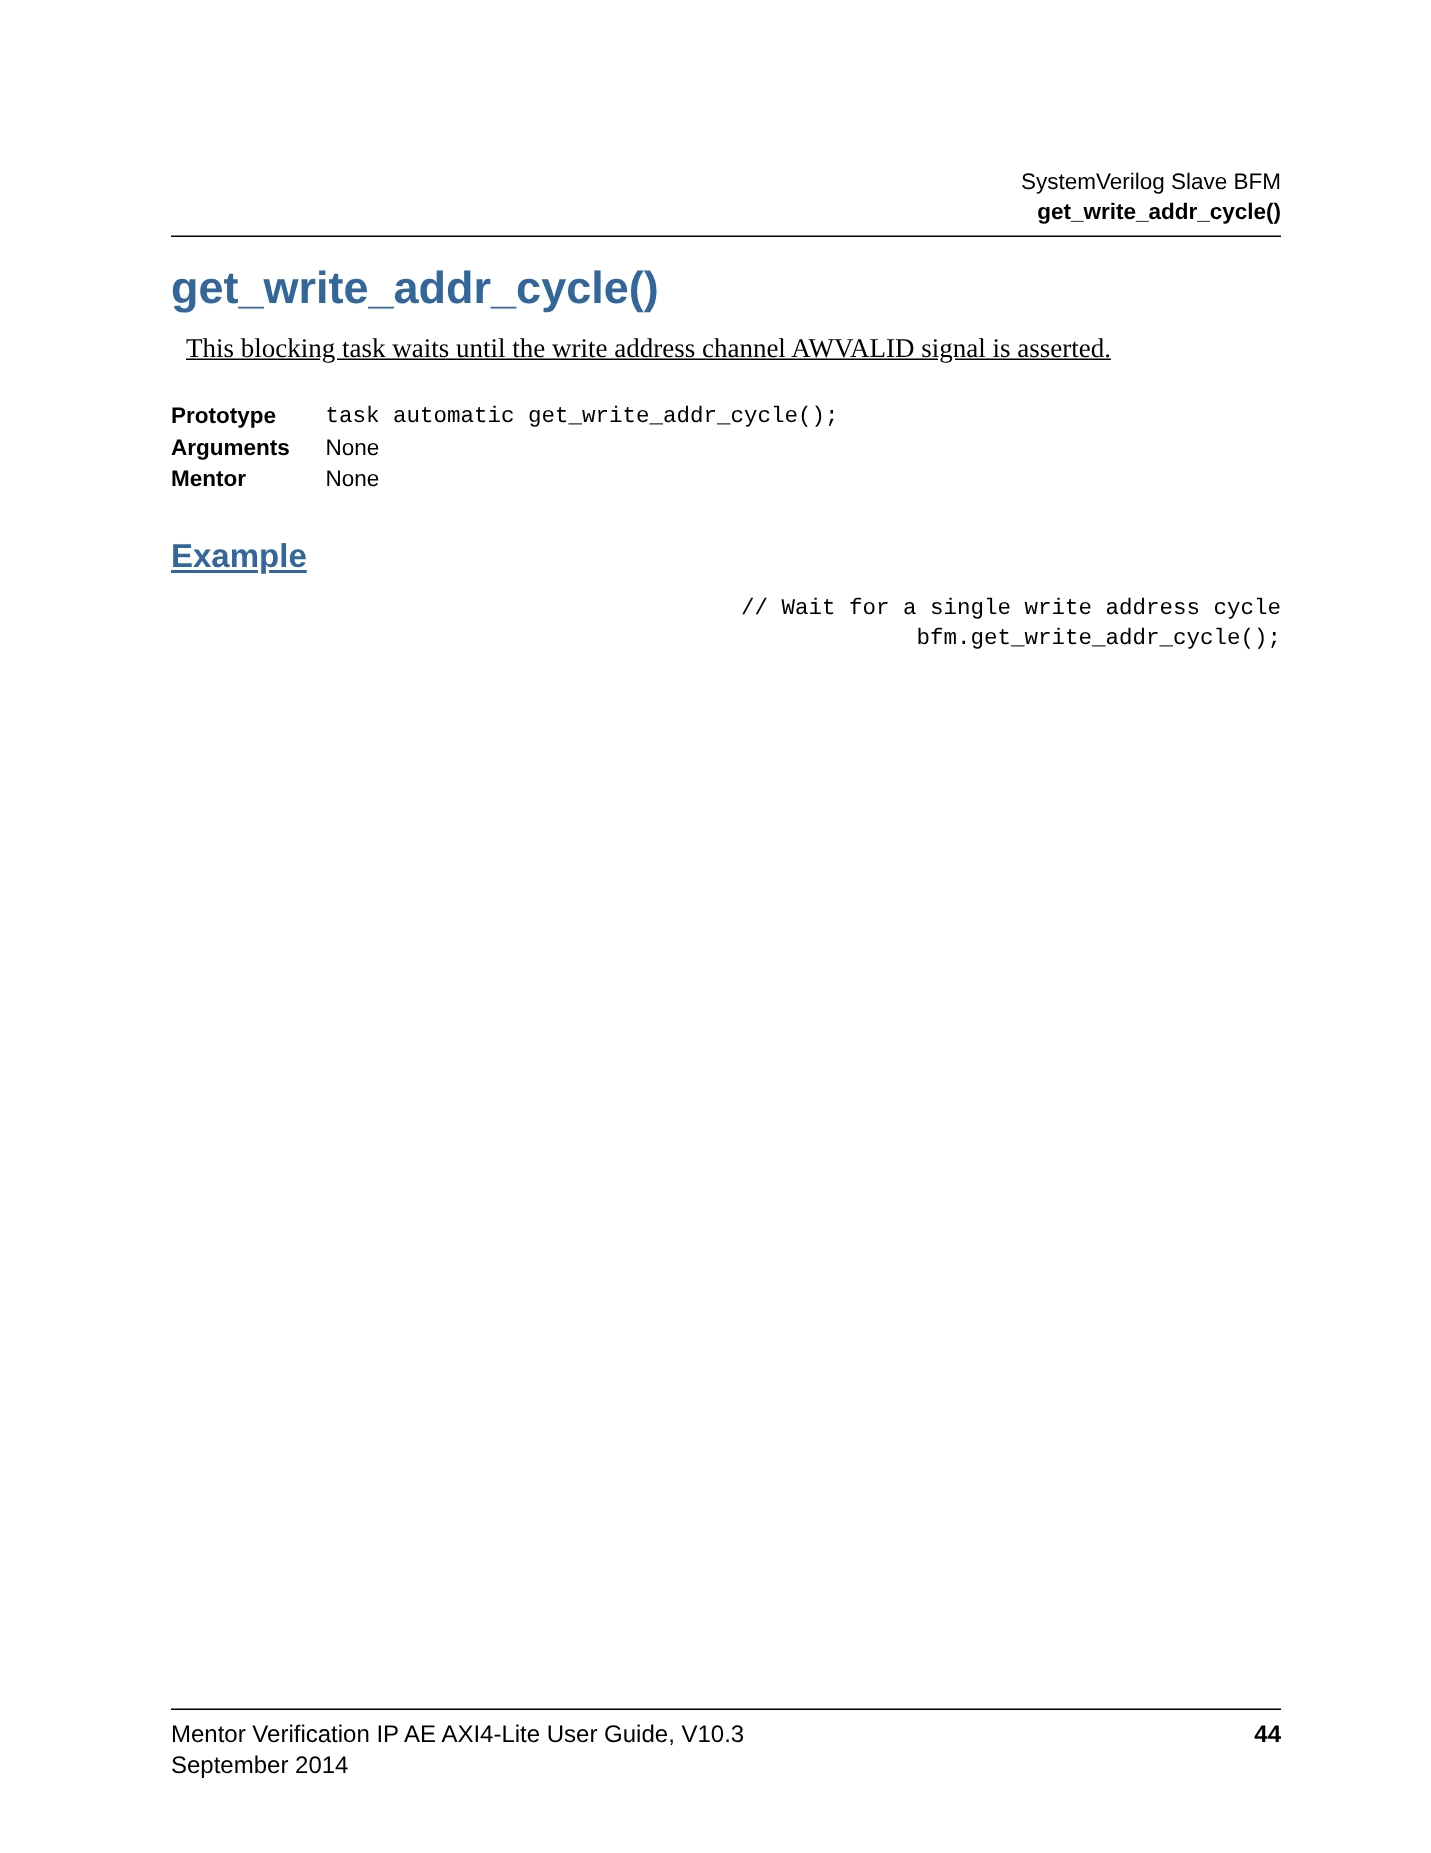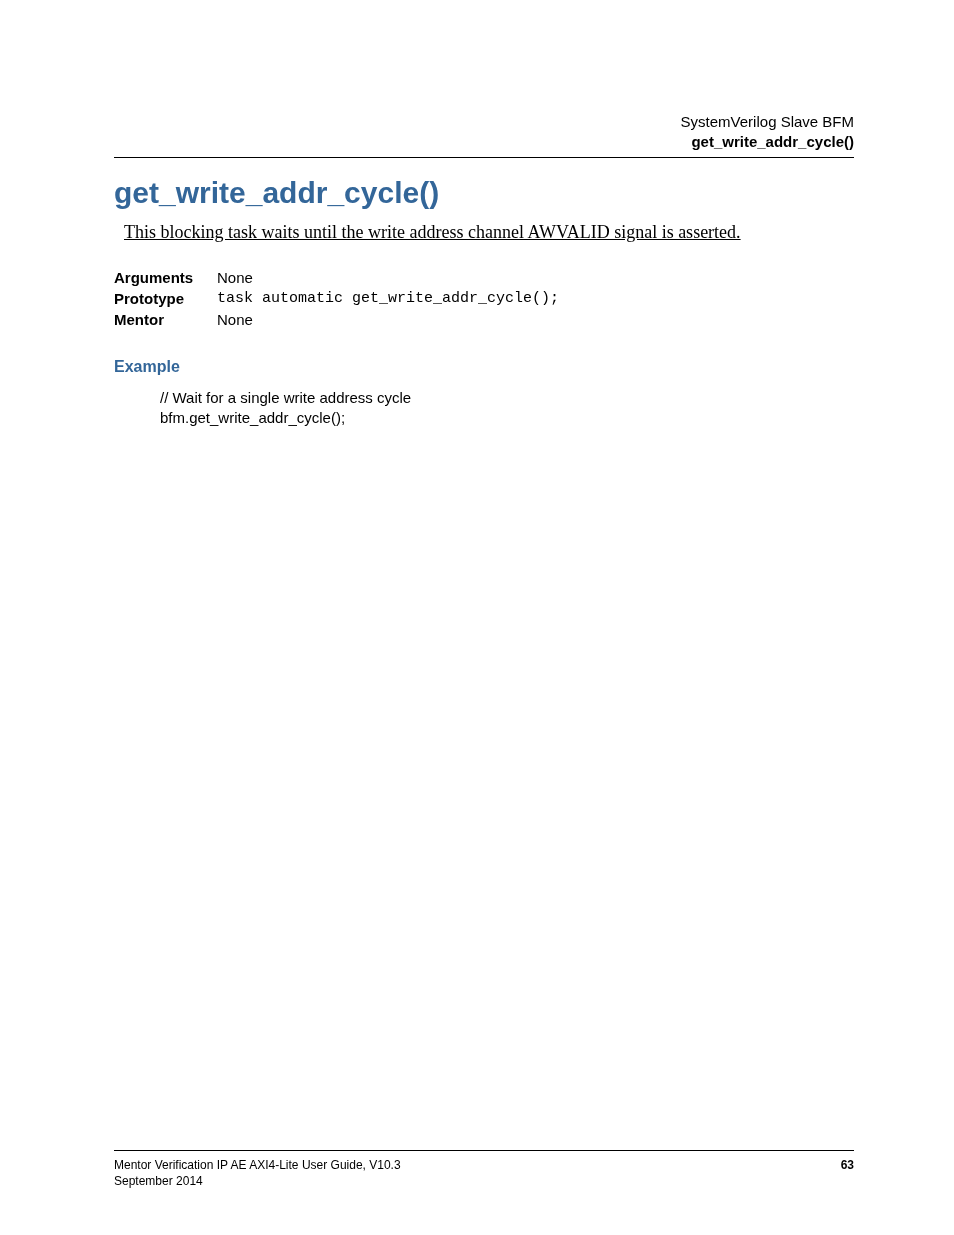--- a/index.html
+++ b/index.html
@@ -63,45 +63,47 @@
   table.sig td.val-mono {
     font-family: "Courier New", Courier, monospace;
     font-size: 15px;
   }
   table.sig td.val-sans {
     font-family: Arial, Helvetica, sans-serif;
   }
   h2.example {
     color: #336699;
     font-weight: 700;
-    font-size: 16px;
+    font-size: 22px;
     margin: 28px 0 12px 0;
+    text-decoration: underline;
   }
   pre.code {
-    font-family: Liberation Sans, sans-serif;
+    font-family: Liberation Mono, monospace;
     font-size: 15px;
     margin: 0 0 0 46px;
     line-height: 1.35;
     white-space: pre;
+    text-align: right;
   }
   .footer {
     position: absolute;
     left: 114px;
     right: 100px;
     bottom: 46px;
   }
   .footer hr {
     border: none;
     border-top: 1.5px solid #000;
     margin: 0 0 6px 0;
   }
   .footer-row {
     display: flex;
     justify-content: space-between;
-    font-size: 12px;
+    font-size: 16px;
     line-height: 1.35;
   }
   .footer-left { }
   .footer-right { font-weight: 700; }
 </style>
 </head>
 <body>
 
 <div class="page">
 
@@ -111,43 +113,43 @@
   </div>
   <hr class="rule">
 
   <h1 class="title">get_write_addr_cycle()</h1>
 
   <p class="desc">This blocking task waits until the write address channel AWVALID signal is asserted.</p>
 
   <table class="sig">
     <tbody>
         <tr>
+      <td class="label">Prototype</td>
+      <td class="val-mono">task automatic get_write_addr_cycle();</td>
+    </tr>
+    <tr>
       <td class="label">Arguments</td>
       <td class="val-sans">None</td>
-    </tr>
-    <tr>
-      <td class="label">Prototype</td>
-      <td class="val-mono">task automatic get_write_addr_cycle();</td>
     </tr>
     <tr>
       <td class="label">Mentor</td>
       <td class="val-sans">None</td>
     </tr>
   </tbody>
     </table>
 
   <h2 class="example">Example</h2>
 
   <pre class="code">// Wait for a single write address cycle
 bfm.get_write_addr_cycle();</pre>
 
   <div class="footer">
     <hr>
     <div class="footer-row">
       <div class="footer-left">
         <div>Mentor Verification IP AE AXI4-Lite User Guide, V10.3</div>
         <div>September 2014</div>
       </div>
-      <div class="footer-right">63</div>
+      <div class="footer-right">44</div>
     </div>
   </div>
 
 </div>
 
 </body></html>

